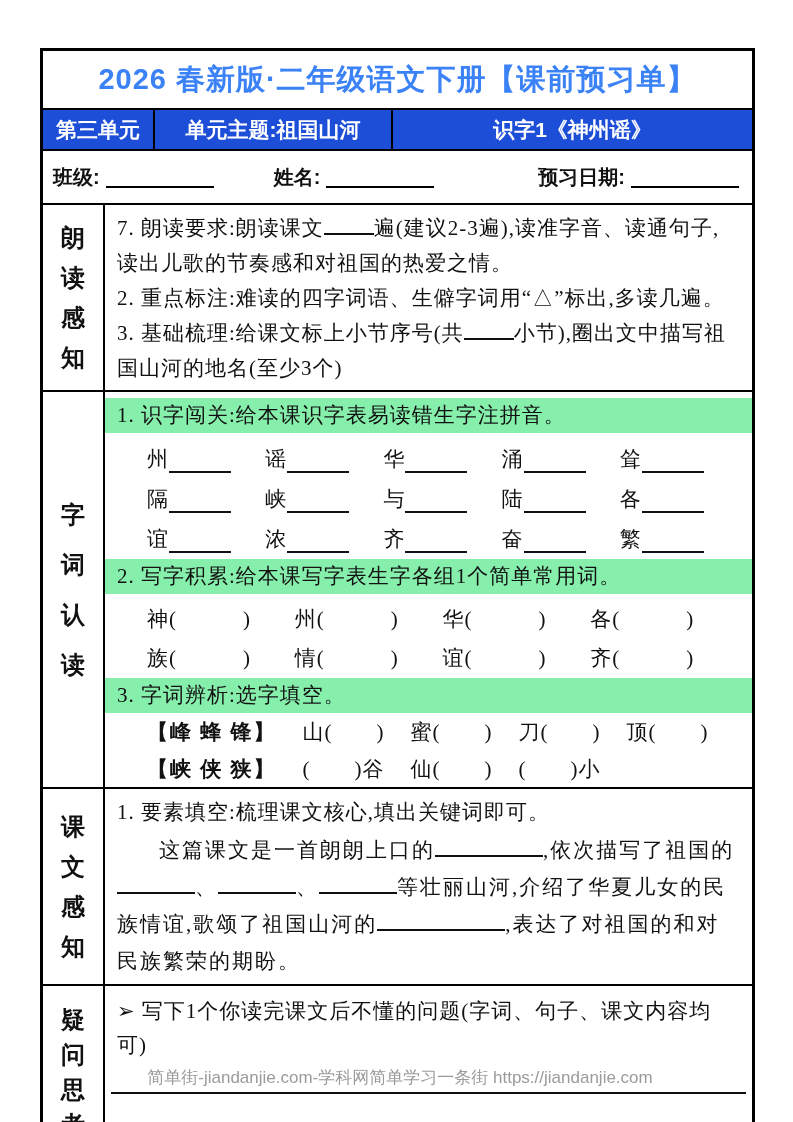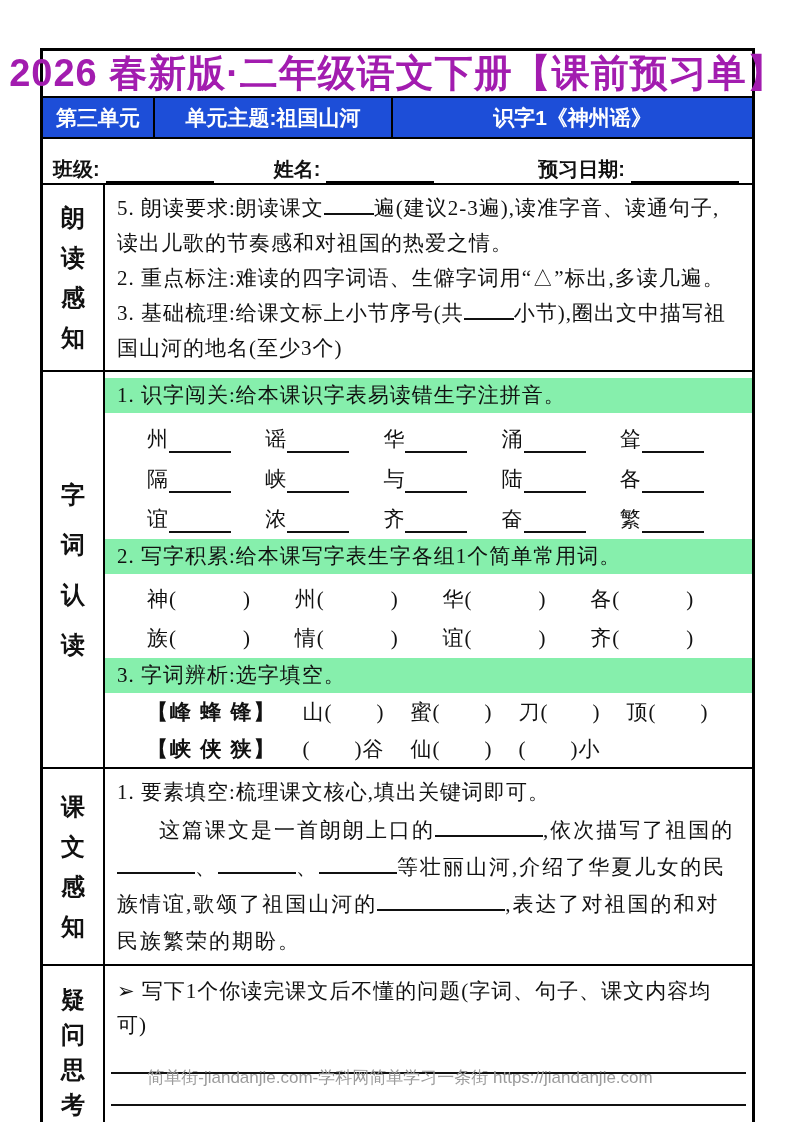--- a/index.html
+++ b/index.html
@@ -8,40 +8,40 @@
     position:relative; width:793px; height:1122px; background:#ffffff;
     font-family:"Liberation Sans", sans-serif; color:#111;
     overflow:hidden;
   }
   .doc {
     position:absolute; left:40px; top:48px; width:715px;
     border:3px solid #000; background:#fff;
   }
   
   .title-row {
-    height:45px; display:flex; align-items:center; justify-content:center;
-    font-size:38px; font-weight:bold; color:#a21caf; letter-spacing:1px;
+    height:57px; display:flex; align-items:center; justify-content:center;
+    font-size:29px; font-weight:bold; color:#3b82f6; letter-spacing:1px;
     white-space:nowrap;
   }
   
   .unit-bar {
     display:flex; height:43px; background:#1d4ed8;
     border-top:2px solid #000; border-bottom:2px solid #000;
     color:#fff; font-weight:bold; font-size:21px;
   }
   .unit-bar .cell {
     display:flex; align-items:center; justify-content:center;
     padding:0 6px; white-space:nowrap;
   }
   .unit-cell   { width:110px; }
   .theme-cell  { width:238px; border-left:2px solid #000; }
   .lesson-cell { flex:1;      border-left:2px solid #000; }
   
   .info-row {
-    height:44px; display:flex; align-items:flex-end;
+    height:52px; display:flex; align-items:center;
     padding:0 10px; font-weight:bold; font-size:20px; gap:6px;
   }
   .info-row .ul { display:inline-block; width:108px; height:1.05em; border-bottom:2px solid #000; }
   .info-gap1 { width:48px; } .info-gap2 { width:92px; }
   
   .sec { display:flex; border-top:2px solid #000; }
   .sec-label {
     width:62px; border-right:2px solid #000; flex:0 0 62px;
     display:flex; align-items:center; justify-content:center;
     font-weight:bold; font-size:24px; text-align:center;
@@ -110,21 +110,21 @@
       <span class="info-gap2"></span>
       <span>预习日期:</span>
       <span class="ul"></span>
     </div>
 
     <div class="sec sec-langdu">
       <div class="sec-label lh40">
         <span class="vtxt">朗读感知</span>
       </div>
       <div class="sec-body plain-body">
-        <div><span>5. 朗读要求:朗读课文</span><span class="blank w50"></span><span>遍(建议2-3遍),读准字音、读通句子,读出儿歌的节奏感和对祖国的热爱之情。</span></div>
+        <div><span>7. 朗读要求:朗读课文</span><span class="blank w50"></span><span>遍(建议2-3遍),读准字音、读通句子,读出儿歌的节奏感和对祖国的热爱之情。</span></div>
         <div>2. 重点标注:难读的四字词语、生僻字词用“△”标出,多读几遍。</div>
         <div><span>3. 基础梳理:给课文标上小节序号(共</span><span class="blank w50"></span><span>小节),圈出文中描写祖国山河的地名(至少3个)</span></div>
       </div>
     </div>
 
     <div class="sec sec-zici">
       <div class="sec-label lh50">
         <span class="vtxt">字词认读</span>
       </div>
       <div class="sec-body">

